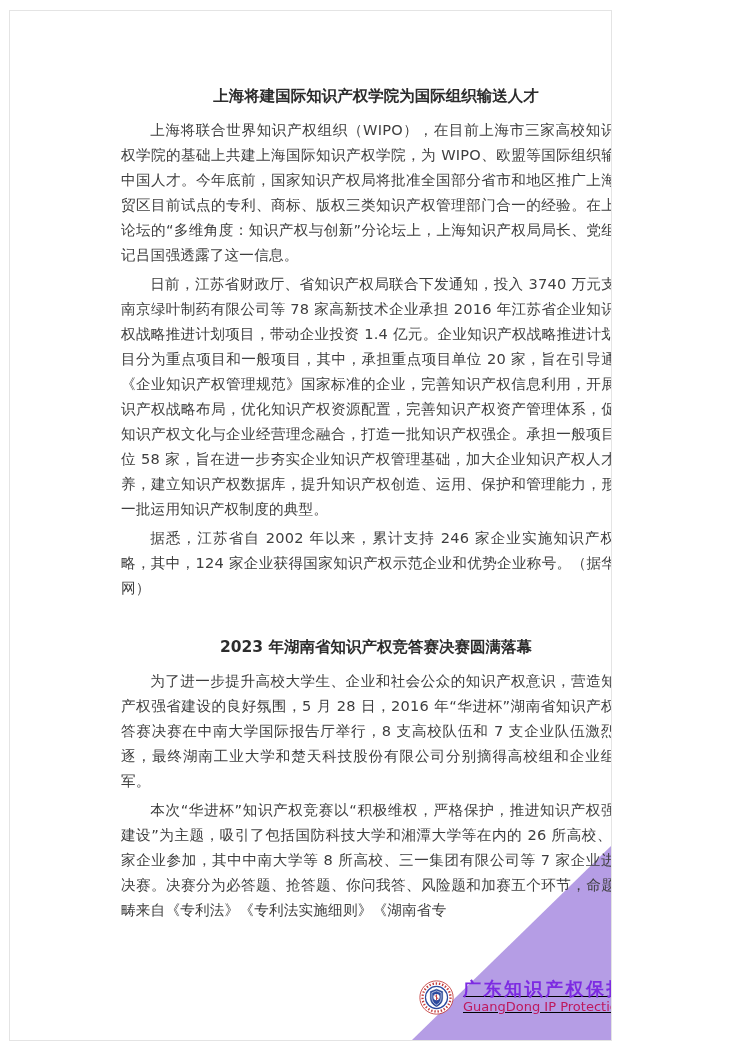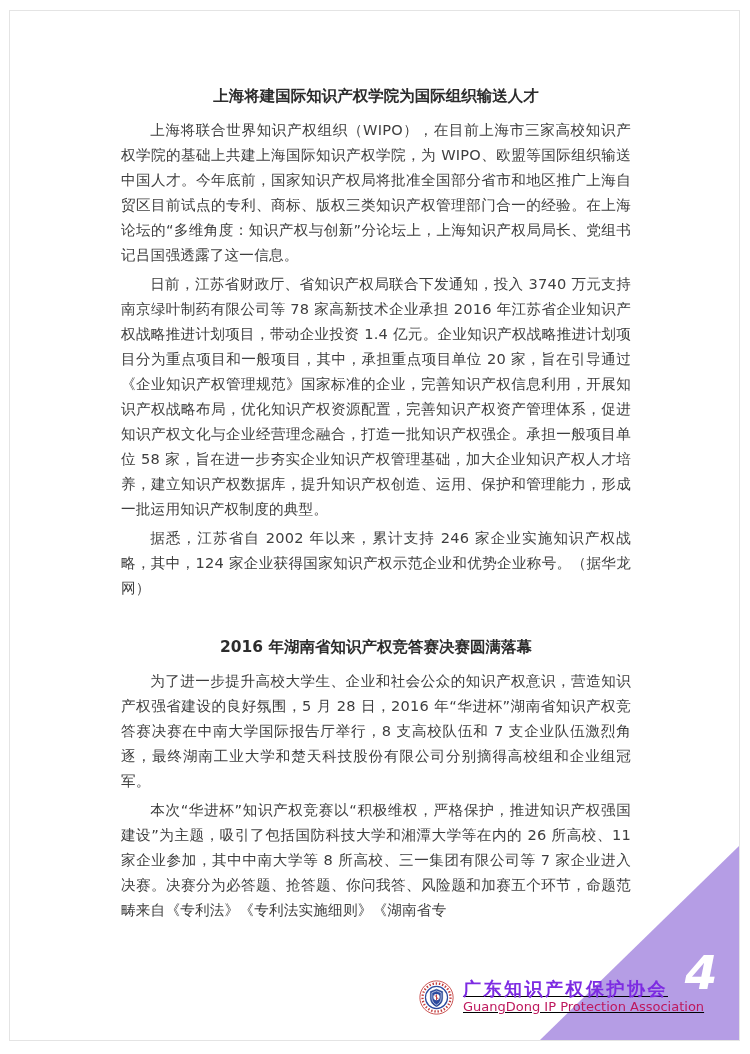--- a/index.html
+++ b/index.html
@@ -11,21 +11,21 @@
   body {
     width: 750px;
     height: 1054px;
     position: relative;
     overflow: hidden;
   }
   .page {
     position: absolute;
     left: 9px;
     top: 10px;
-    width: 731px;
+    width: 603px;
     height: 1031px;
     box-sizing: border-box;
     border: 1px solid #e4e4e4;
     background: #ffffff;
     overflow: hidden;
   }
   
   .corner-triangle {
     position: absolute;
     right: 0;
@@ -118,21 +118,21 @@
       <h2 class="article-title">上海将建国际知识产权学院为国际组织输送人才</h2>
       <p>上海将联合世界知识产权组织（WIPO），在目前上海市三家高校知识产权学院的基础上共建上海国际知识产权学院，为 WIPO、欧盟等国际组织输送中国人才。今年底前，国家知识产权局将批准全国部分省市和地区推广上海自贸区目前试点的专利、商标、版权三类知识产权管理部门合一的经验。在上海论坛的“多维角度：知识产权与创新”分论坛上，上海知识产权局局长、党组书记吕国强透露了这一信息。</p>
     </section>
 
     <section class="article">
       <p>日前，江苏省财政厅、省知识产权局联合下发通知，投入 3740 万元支持南京绿叶制药有限公司等 78 家高新技术企业承担 2016 年江苏省企业知识产权战略推进计划项目，带动企业投资 1.4 亿元。企业知识产权战略推进计划项目分为重点项目和一般项目，其中，承担重点项目单位 20 家，旨在引导通过《企业知识产权管理规范》国家标准的企业，完善知识产权信息利用，开展知识产权战略布局，优化知识产权资源配置，完善知识产权资产管理体系，促进知识产权文化与企业经营理念融合，打造一批知识产权强企。承担一般项目单位 58 家，旨在进一步夯实企业知识产权管理基础，加大企业知识产权人才培养，建立知识产权数据库，提升知识产权创造、运用、保护和管理能力，形成一批运用知识产权制度的典型。</p>
       <p>据悉，江苏省自 2002 年以来，累计支持 246 家企业实施知识产权战略，其中，124 家企业获得国家知识产权示范企业和优势企业称号。（据华龙网）</p>
     </section>
 
     <section class="article">
-      <h2 class="article-title">2016 年湖南省知识产权竞答赛决赛圆满落幕</h2>
+      <h2 class="article-title">2023 年湖南省知识产权竞答赛决赛圆满落幕</h2>
       <p>为了进一步提升高校大学生、企业和社会公众的知识产权意识，营造知识产权强省建设的良好氛围，5 月 28 日，2016 年“华进杯”湖南省知识产权竞答赛决赛在中南大学国际报告厅举行，8 支高校队伍和 7 支企业队伍激烈角逐，最终湖南工业大学和楚天科技股份有限公司分别摘得高校组和企业组冠军。</p>
       <p>本次“华进杯”知识产权竞赛以“积极维权，严格保护，推进知识产权强国建设”为主题，吸引了包括国防科技大学和湘潭大学等在内的 26 所高校、11 家企业参加，其中中南大学等 8 所高校、三一集团有限公司等 7 家企业进入决赛。决赛分为必答题、抢答题、你问我答、风险题和加赛五个环节，命题范畴来自《专利法》《专利法实施细则》《湖南省专</p>
     </section>
 
   </main>
 
   <div class="page-number">4</div>
 
   <footer class="footer">
     <svg class="seal" viewBox="0 0 40 40" aria-hidden="true">

